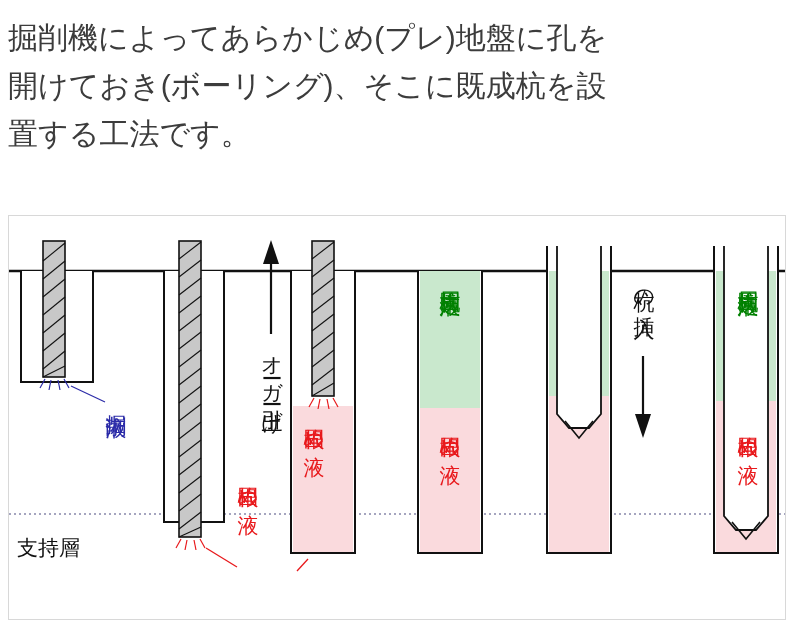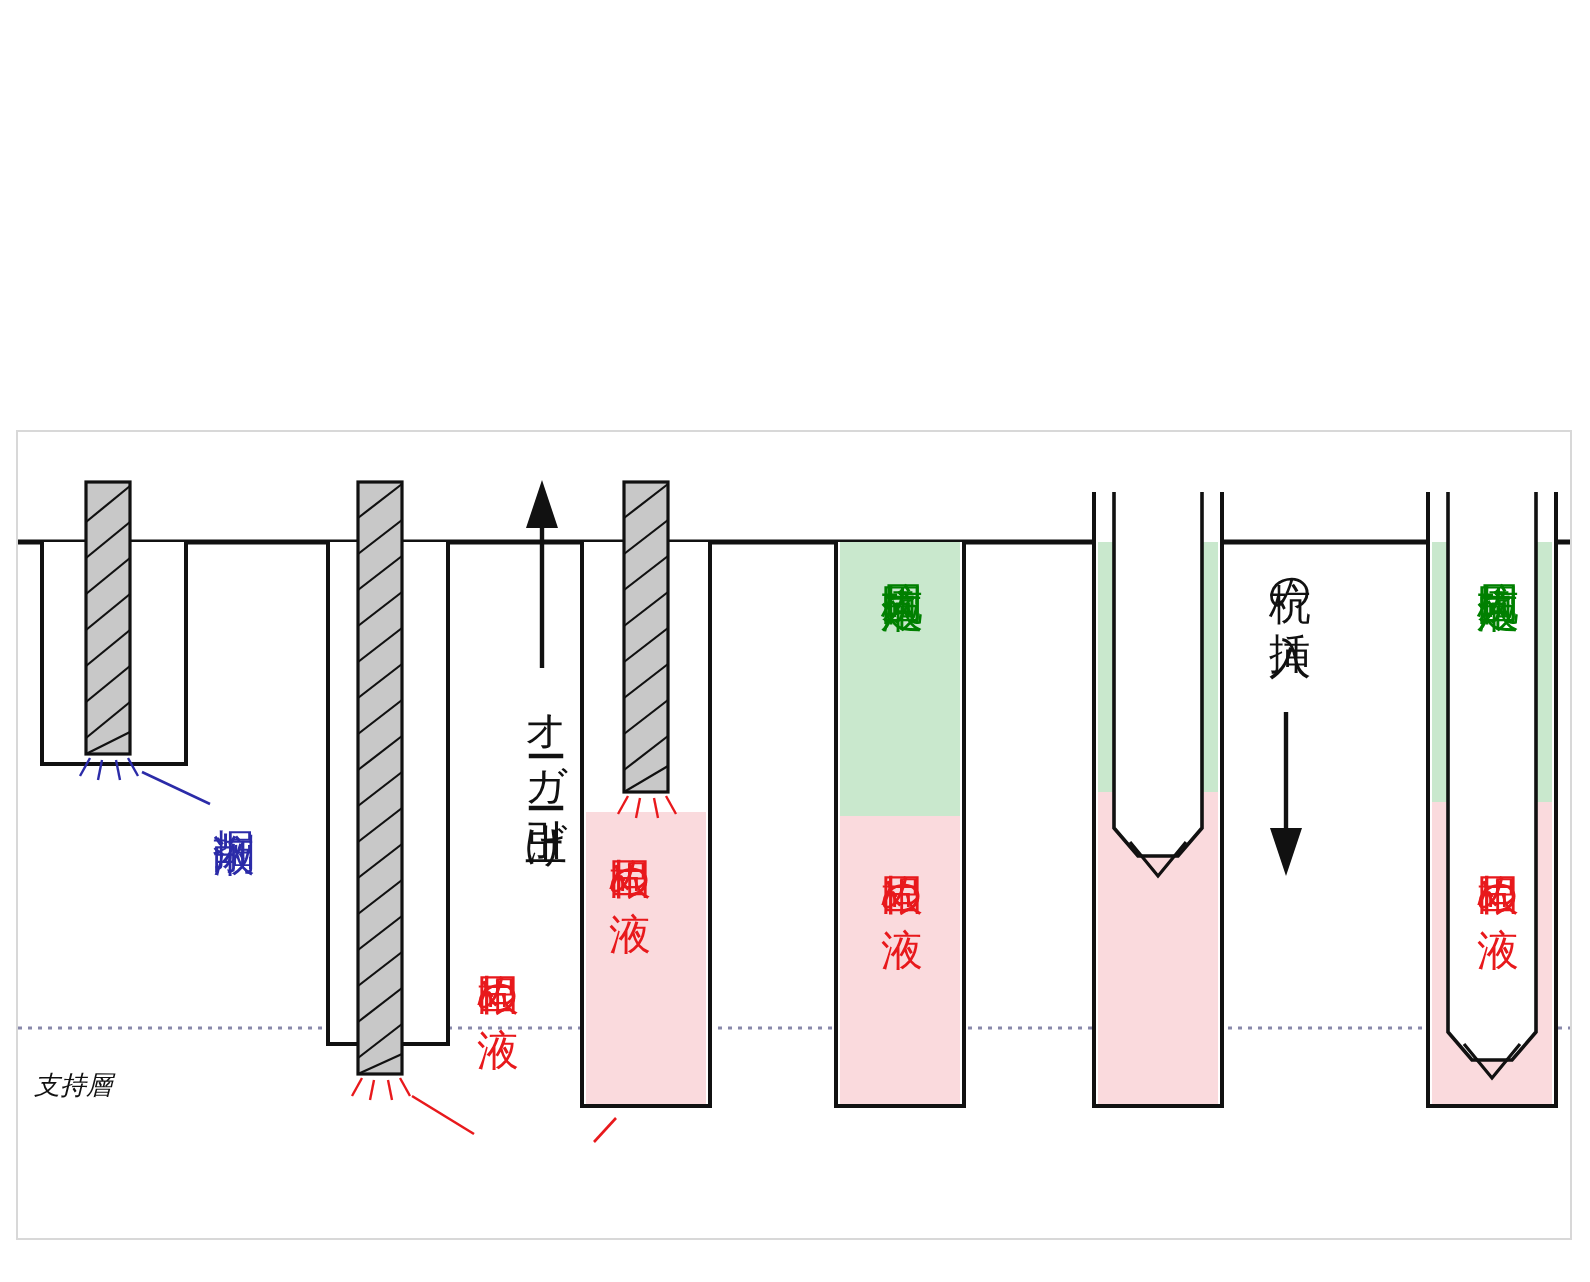--- a/index.html
+++ b/index.html
@@ -59,31 +59,33 @@
     letter-spacing: 1px;
     white-space: nowrap;
   }
   .vlabel.green { color: #008000; }
   .vlabel.red   { color: #e8191c; }
   .vlabel.blue  { color: #2b2ba8; }
   .vlabel.black { color: #111111; }
 
   .hlabel {
     position: absolute;
-    font-size: 13px;
+    font-size: 21px;
     color: #111111;
     white-space: nowrap;
-    font-style: italic;
   }
 </style>
 </head>
 <body>
 
 <div id="page">
 
+  <div id="caption">掘削機によってあらかじめ(プレ)地盤に孔を
+開けておき(ボーリング)、そこに既成杭を設
+置する工法です。</div>
 
   <div id="diagram">
 
     <svg width="776" height="403" viewBox="0 0 776 403">
 
       <line x1="0" y1="55" x2="776" y2="55" stroke="#111111" stroke-width="2.5"></line>
 
       <line x1="0" y1="298" x2="776" y2="298" stroke="#8888aa" stroke-width="1.5" stroke-dasharray="2,3"></line>
 
       <path d="M12,55 L12,166 L84,166 L84,55" fill="#ffffff" stroke="#111111" stroke-width="2"></path>

